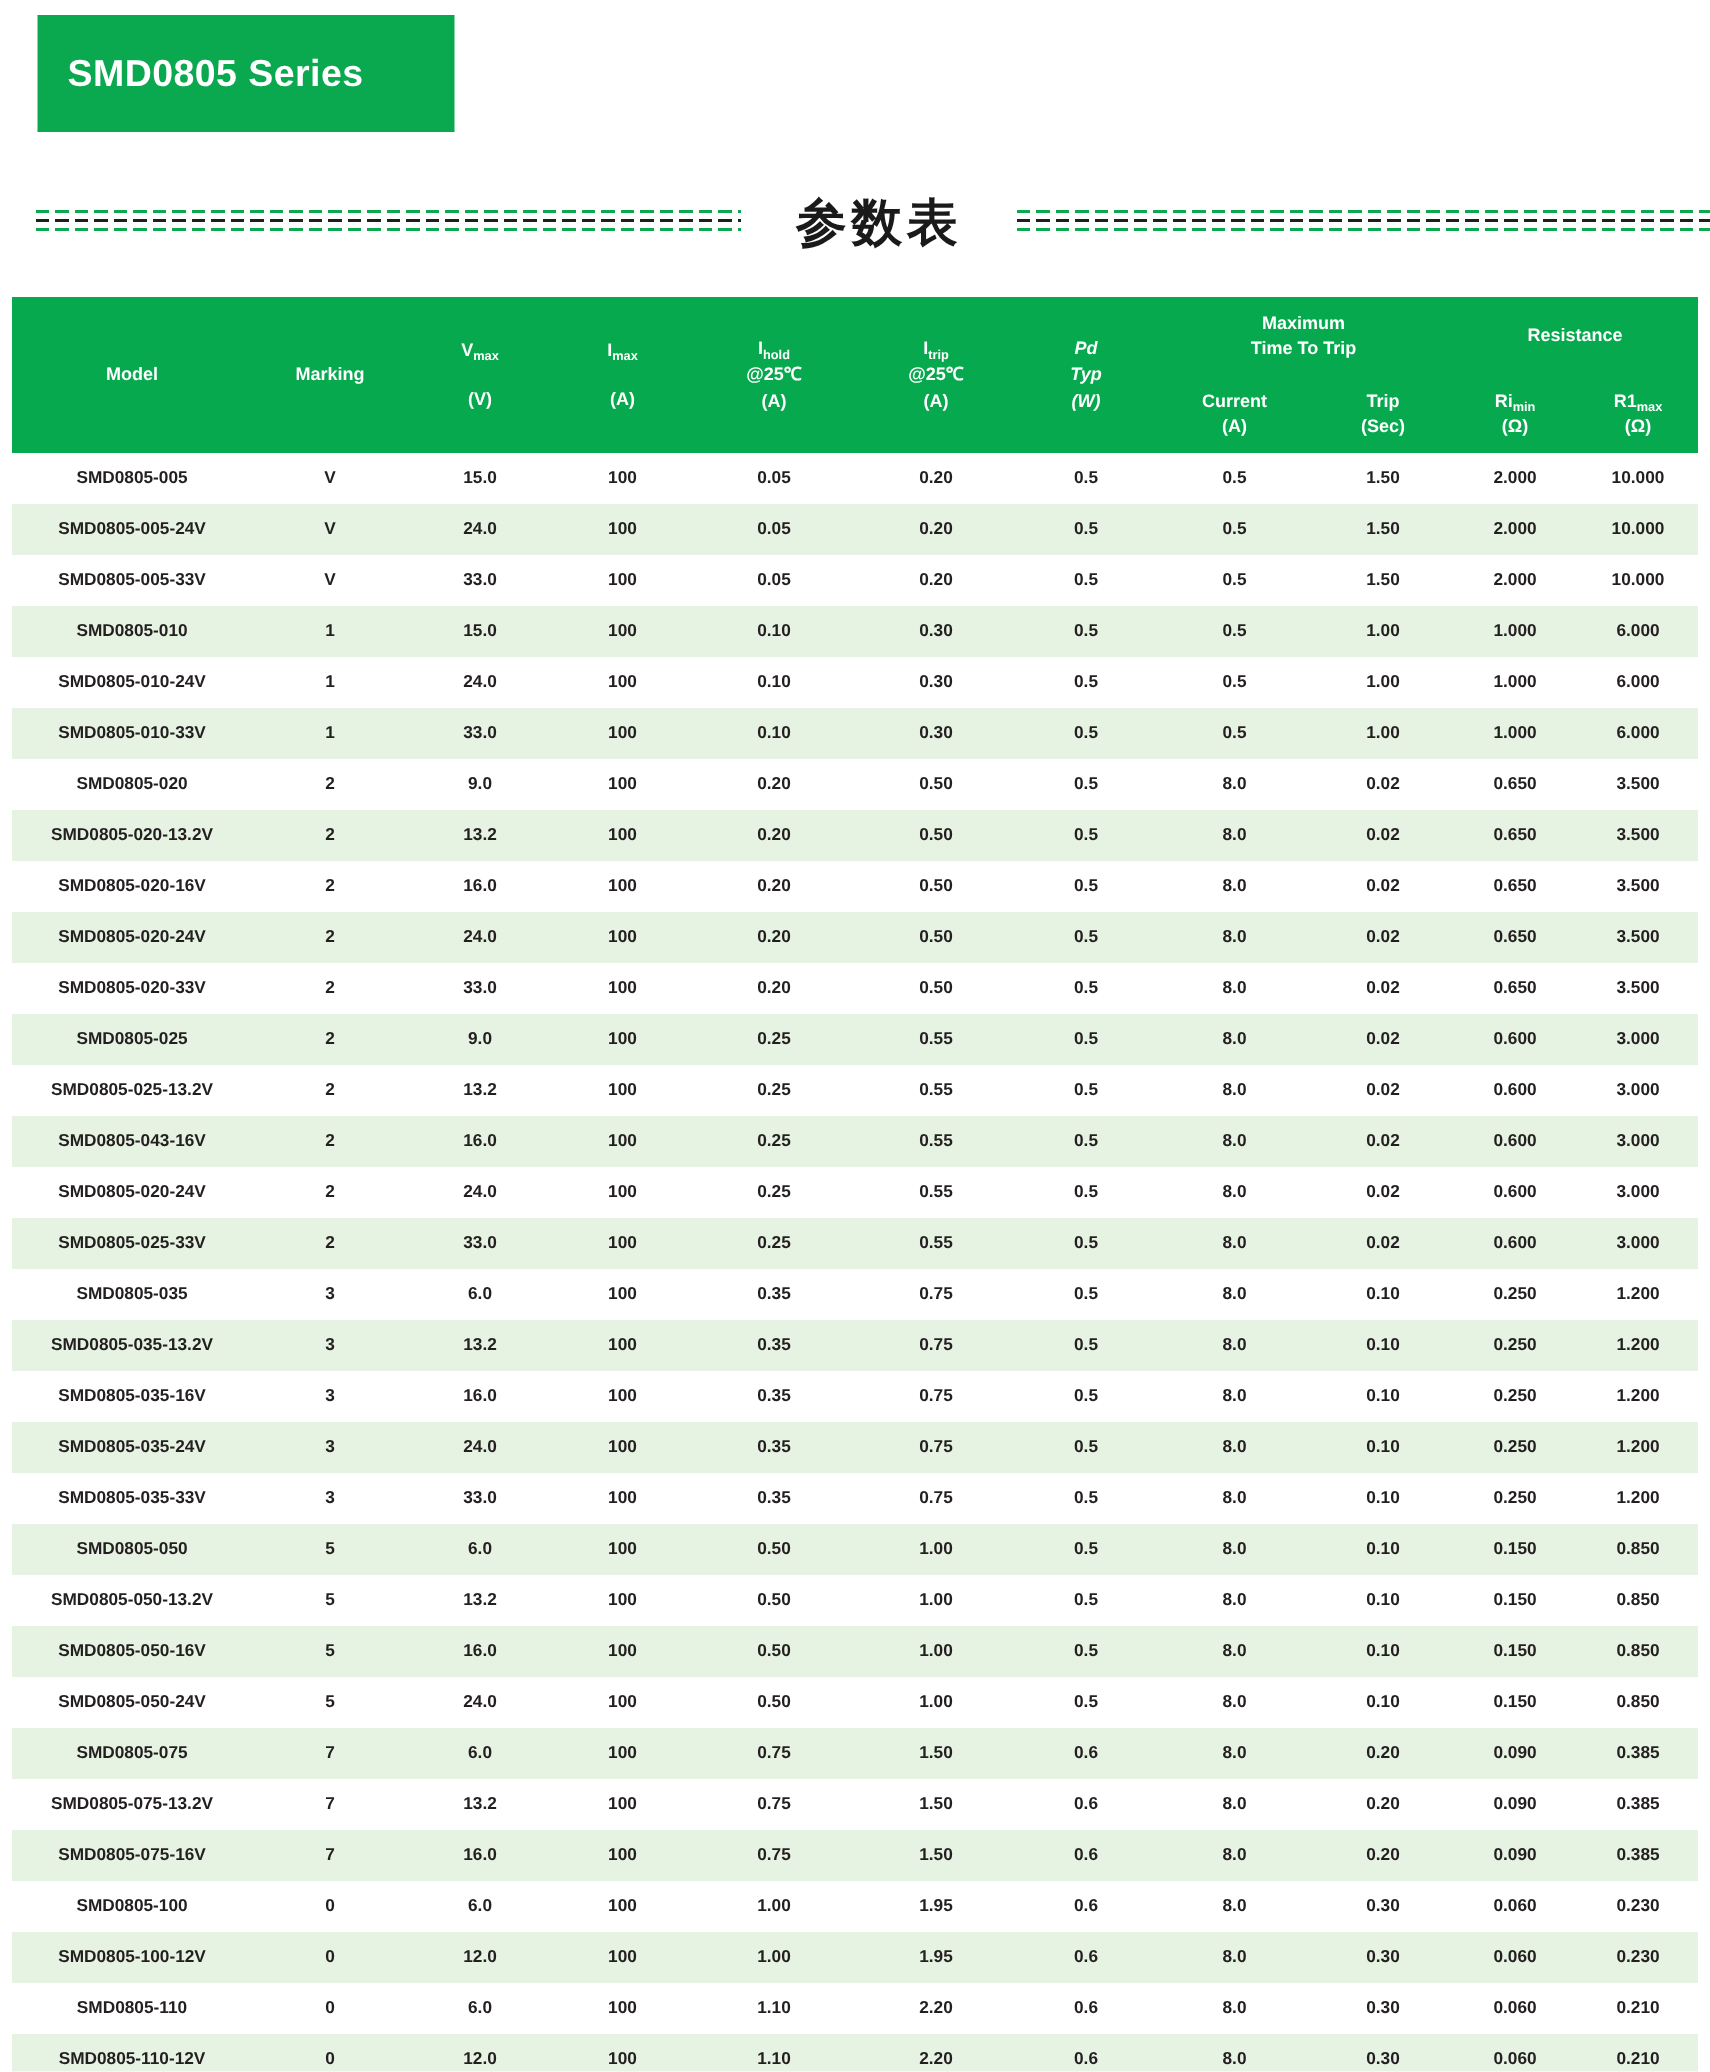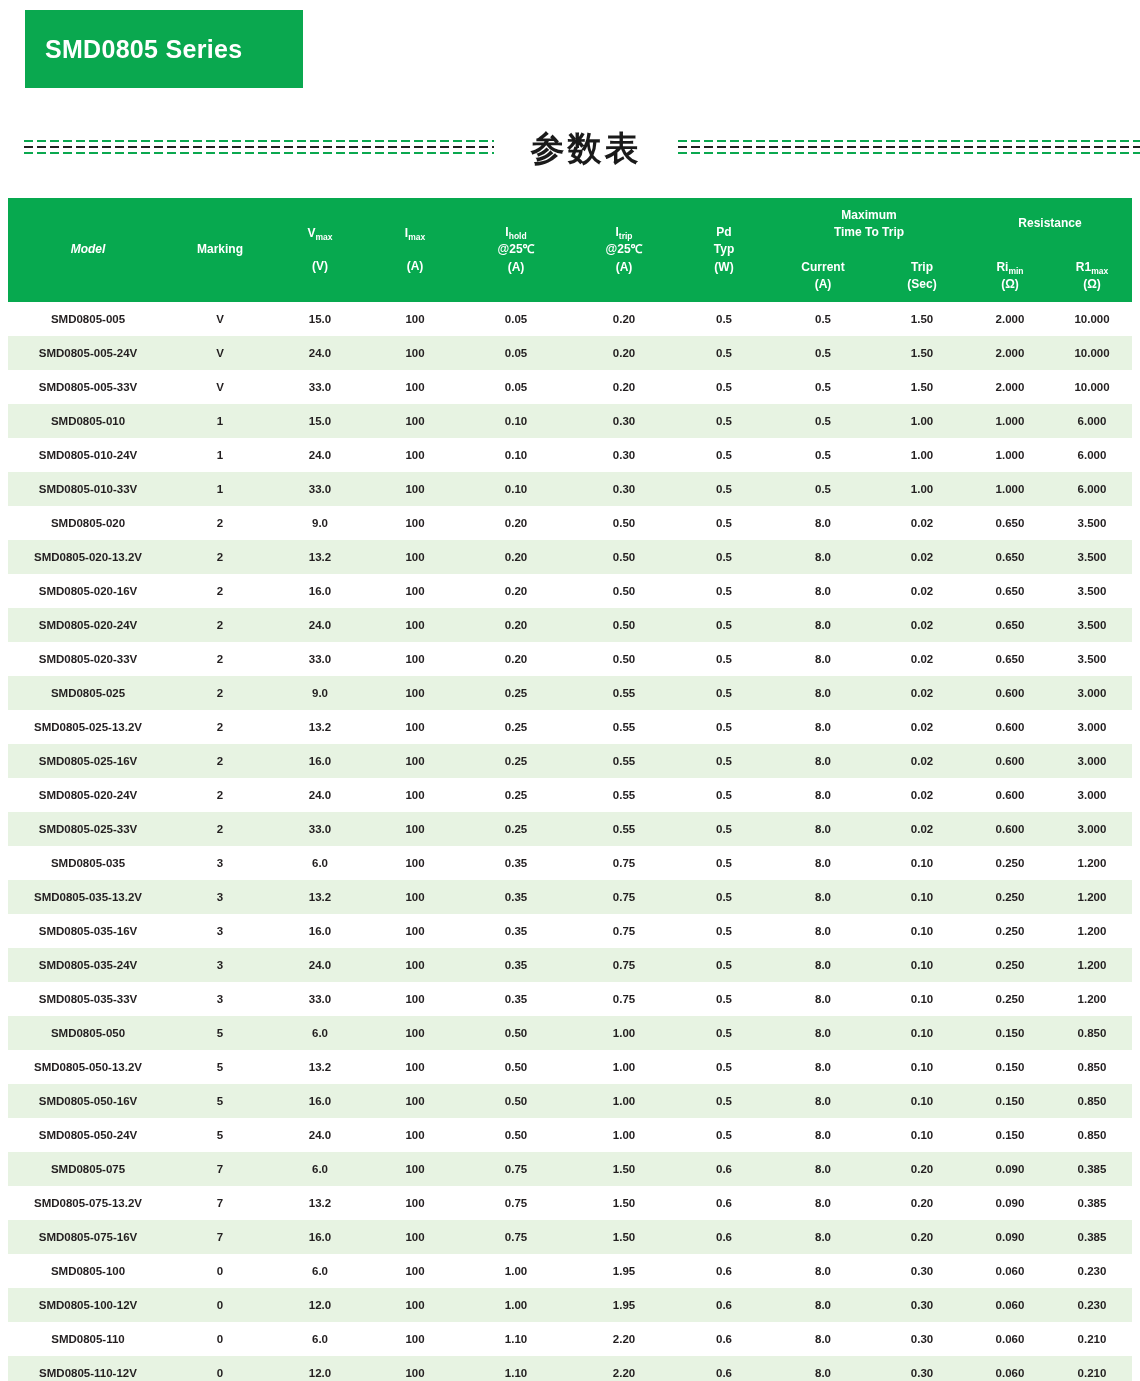--- a/index.html
+++ b/index.html
@@ -132,27 +132,27 @@
   }
   table.params tbody tr.odd td {
     background: #ffffff;
   }
   table.params tbody tr.even td {
     background: #e7f3e2;
   }
   table.params tbody tr td:first-child {
     text-align: center;
   }
-  .col-model { width: 160px; font-style: italic; }
+  .col-model { width: 160px; }
   .col-marking { width: 104px; margin-top: 32px; }
   .col-vmax { width: 96px; }
   .col-imax { width: 94px; }
   .col-ihold { width: 108px; }
   .col-itrip { width: 108px; }
-  .col-pd { width: 92px; }
+  .col-pd { width: 92px; font-style: italic; }
   .col-cur { width: 106px; }
   .col-time { width: 92px; }
   .col-rimin { width: 84px; }
   .col-r1max { width: 80px; }
 </style>
 </head>
 <body>
 
 <div class="page">
 
@@ -421,21 +421,21 @@
           <td>100</td>
           <td>0.25</td>
           <td>0.55</td>
           <td>0.5</td>
           <td>8.0</td>
           <td>0.02</td>
           <td>0.600</td>
           <td>3.000</td>
         </tr>
         <tr class="even">
-          <td>SMD0805-025-16V</td>
+          <td>SMD0805-043-16V</td>
           <td>2</td>
           <td>16.0</td>
           <td>100</td>
           <td>0.25</td>
           <td>0.55</td>
           <td>0.5</td>
           <td>8.0</td>
           <td>0.02</td>
           <td>0.600</td>
           <td>3.000</td>

